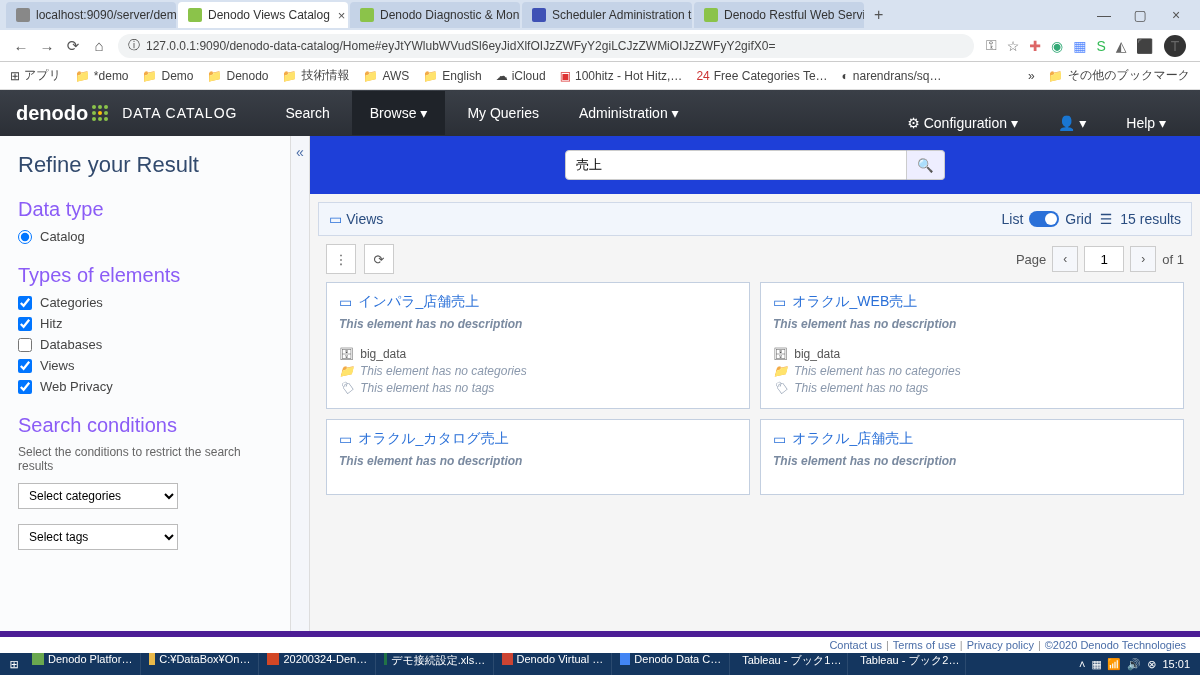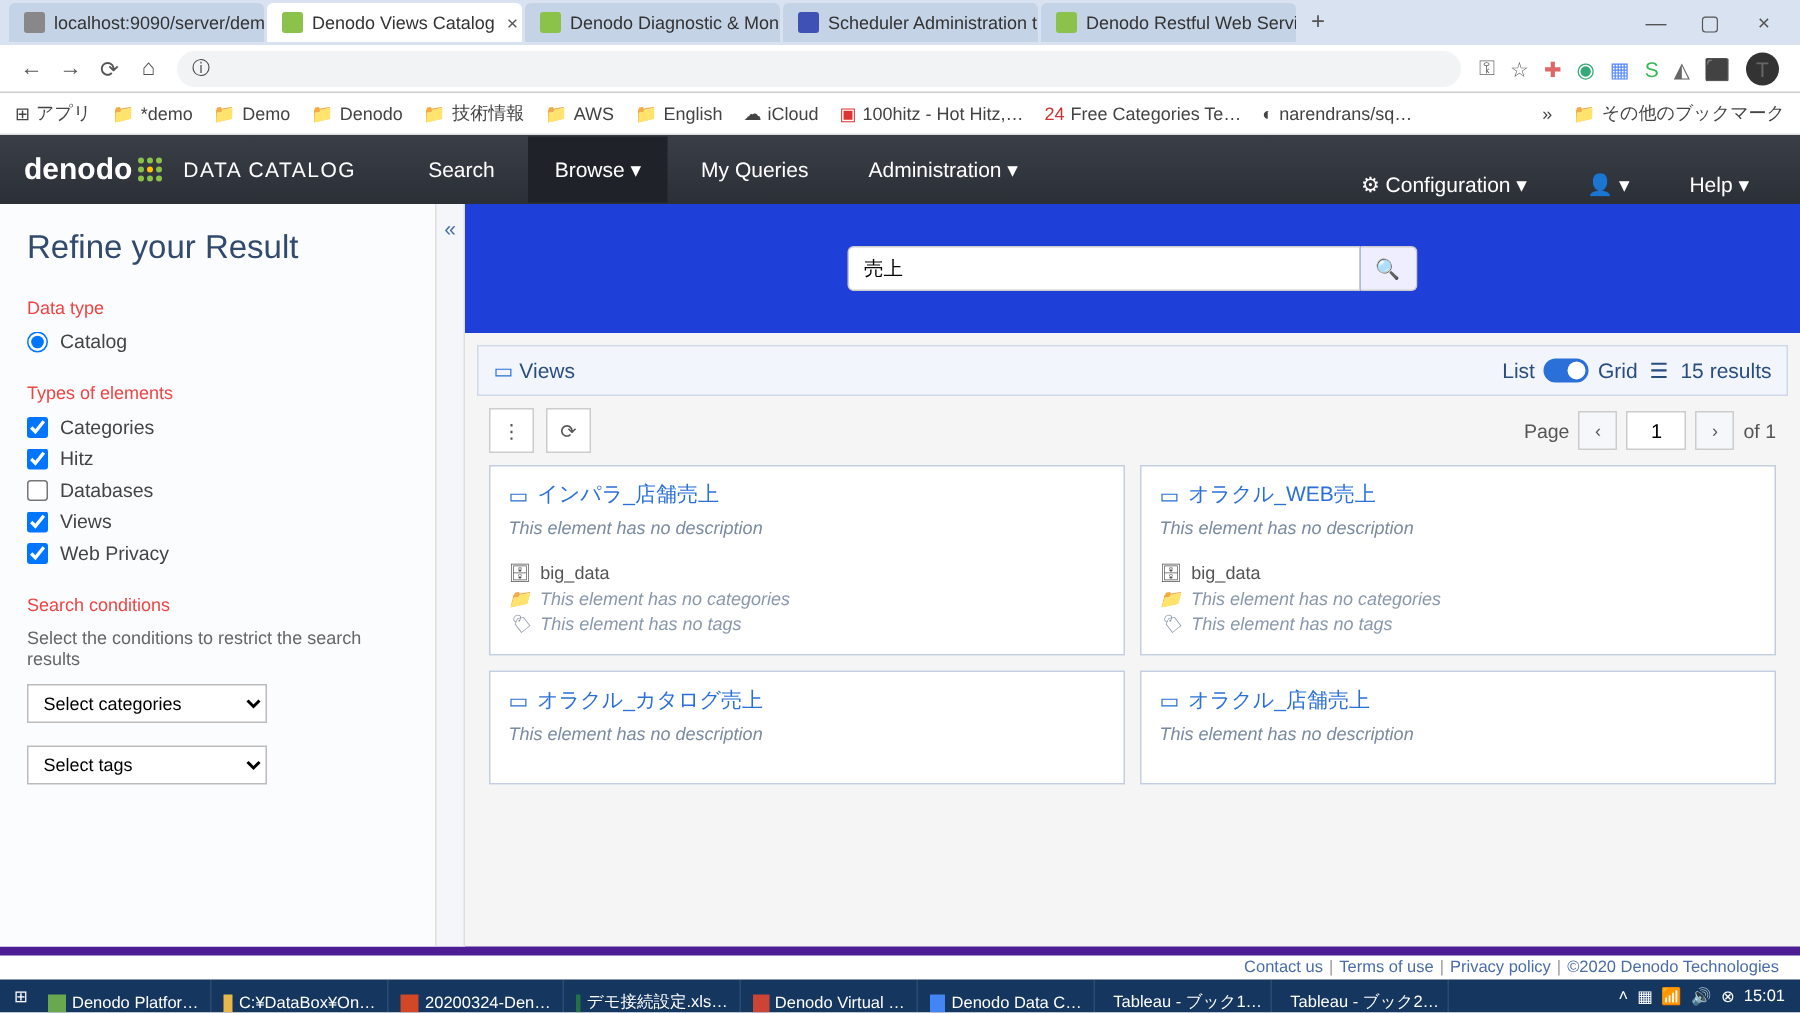--- a/index.html
+++ b/index.html
@@ -38,59 +38,59 @@
 .app-title { margin-left: 14px; font-size: 14px; letter-spacing: 1px; }
 .nav { display: flex; margin-left: 30px; gap: 4px; }
 .nav-item { padding: 14px 18px; font-size: 14px; cursor: pointer; }
 .nav-item.active { background: #1f2329; }
 .nav-right { margin-left: auto; display: flex; gap: 4px; margin-top: 20px; }
 
 
 .main { display: flex; height: calc(675px - 30px - 32px - 28px - 46px - 22px - 22px); }
 .sidebar { width: 290px; padding: 16px 18px; background: #fbfcfd; overflow-y: auto; }
 .sidebar h2 { font-size: 22px; font-weight: normal; color: #324a6d; margin-bottom: 14px; }
-.sidebar h3 { font-size: 12px; font-weight: normal; color: #ef4444; margin: 20px 0 8px; }
+.sidebar h3 { font-size: 20px; font-weight: normal; color: #8b5cf6; margin: 20px 0 8px; }
 .sidebar .radio-row, .sidebar .check-row { display: flex; align-items: center; gap: 8px; margin: 6px 0; font-size: 13px; color: #444; }
 .sidebar .desc { font-size: 12px; color: #666; margin-bottom: 10px; }
 .sidebar select { width: 160px; padding: 4px 6px; font-size: 12px; border: 1px solid #bbb; background: #fff; }
 .collapse-col { width: 20px; background: #f4f6fa; border-left: 1px solid #ddd; border-right: 1px solid #ddd; display: flex; align-items: flex-start; justify-content: center; padding-top: 8px; color: #4a6da7; font-size: 14px; }
 
 .content { flex: 1; display: flex; flex-direction: column; overflow: hidden; }
-.search-zone { background: #1e3fd8; padding: 28px; display: flex; justify-content: center; }
+.search-zone { background: #1e3fd8; padding: 14px; display: flex; justify-content: center; }
 .search-box { display: flex; width: 380px; }
 .search-box input { flex: 1; height: 30px; border: 1px solid #ccc; border-radius: 4px 0 0 4px; padding: 0 10px; font-size: 13px; }
 .search-box button { width: 38px; border: 1px solid #ccc; border-left: none; background: #eef; border-radius: 0 4px 4px 0; color: #1e3fd8; }
 
 .views-bar { height: 34px; background: #f2f6fc; border: 1px solid #d0d9e8; margin: 8px 8px 0; display: flex; align-items: center; padding: 0 10px; font-size: 14px; color: #2a4d80; }
 .views-bar .grow { flex: 1; }
 .views-bar .view-icon { color: #2a70d8; margin-right: 4px; }
 .toggle { width: 30px; height: 16px; background: #2a70d8; border-radius: 8px; position: relative; margin: 0 6px; }
 .toggle::after { content: ''; position: absolute; width: 12px; height: 12px; background: #fff; border-radius: 50%; top: 2px; right: 2px; }
 
 .toolbar { display: flex; align-items: center; padding: 8px 16px; gap: 8px; font-size: 13px; color: #555; }
 .toolbar .btn-sq { width: 30px; height: 30px; border: 1px solid #ccc; background: #fff; display: flex; align-items: center; justify-content: center; }
 .toolbar .grow { flex: 1; }
 .pager { display: flex; align-items: center; gap: 6px; }
 .pager .pg-btn { width: 26px; height: 26px; border: 1px solid #ccc; background: #f5f7fb; display: flex; align-items: center; justify-content: center; font-size: 12px; }
 .pager input { width: 40px; height: 26px; text-align: center; border: 1px solid #ccc; }
 
 .cards { display: grid; grid-template-columns: 1fr 1fr; gap: 10px; padding: 0 16px 8px; overflow-y: auto; }
 .card { border: 1px solid #c3cfe0; padding: 10px 12px; background: #fff; }
 .card-title { color: #2a70d8; font-size: 14px; display: flex; align-items: center; gap: 6px; margin-bottom: 6px; }
-.card-desc { font-style: italic; color: #7a8aa0; font-size: 12px; margin-bottom: 16px; }
+.card-desc { font-style: italic; color: #7a8aa0; font-size: 12px; margin-bottom: 16px; font-weight: bold; }
 .card-meta { font-size: 12px; color: #555; display: flex; align-items: center; gap: 6px; margin: 3px 0; }
 .card-meta.muted { color: #8a98ac; font-style: italic; }
 
 .footer-links { height: 22px; background: #fff; border-top: 6px solid #4c1d95; display: flex; justify-content: flex-end; align-items: center; padding: 0 14px; font-size: 11px; color: #4a6da7; gap: 4px; }
 .footer-links span.sep { color: #999; }
 
 
 .taskbar { height: 22px; background: #14365f; display: flex; align-items: center; color: #fff; font-size: 11px; padding: 0 4px; }
 .taskbar .start { width: 20px; text-align: center; }
-.taskbar .tb-item { padding: 0 8px; display: flex; align-items: flex-end; gap: 4px; white-space: nowrap; overflow: hidden; max-width: 118px; height: 100%; border-right: 1px solid rgba(255,255,255,0.1); }
+.taskbar .tb-item { padding: 0 8px; display: flex; align-items: flex-start; gap: 4px; white-space: nowrap; overflow: hidden; max-width: 118px; height: 100%; border-right: 1px solid rgba(255,255,255,0.1); }
 .taskbar .tb-item .ico { width: 12px; height: 12px; background: #6aa84f; display: inline-block; }
 .taskbar .tray { margin-left: auto; display: flex; gap: 6px; padding: 0 6px; align-items: center; }
 
 input[type=checkbox], input[type=radio] { width: 14px; height: 14px; }
 </style>
 </head>
 <body>
 
 <div class="browser-tabs">
   <div class="tab">
@@ -122,20 +122,21 @@
   </div>
 </div>
 
 <div class="url-bar">
   <div class="nav-btn">←</div>
   <div class="nav-btn">→</div>
   <div class="nav-btn">⟳</div>
   <div class="nav-btn">⌂</div>
   <div class="url-field">
       <span class="info">ⓘ</span>
+      <span>127.0.0.1:9090/denodo-data-catalog/Home#eyJtYWlubWVudSl6eyJidXlfOIJzZWFyY2giLCJzZWMiOIJzZWFyY2gifX0=</span>
     </div>
   <div class="ext-icons">
     <span>⚿</span>
     <span>☆</span>
     <span style="color:#d66">✚</span>
     <span style="color:#3a7">◉</span>
     <span style="color:#58f">▦</span>
     <span style="color:#3b5">S</span>
     <span>◭</span>
     <span style="color:#c33">⬛</span>

